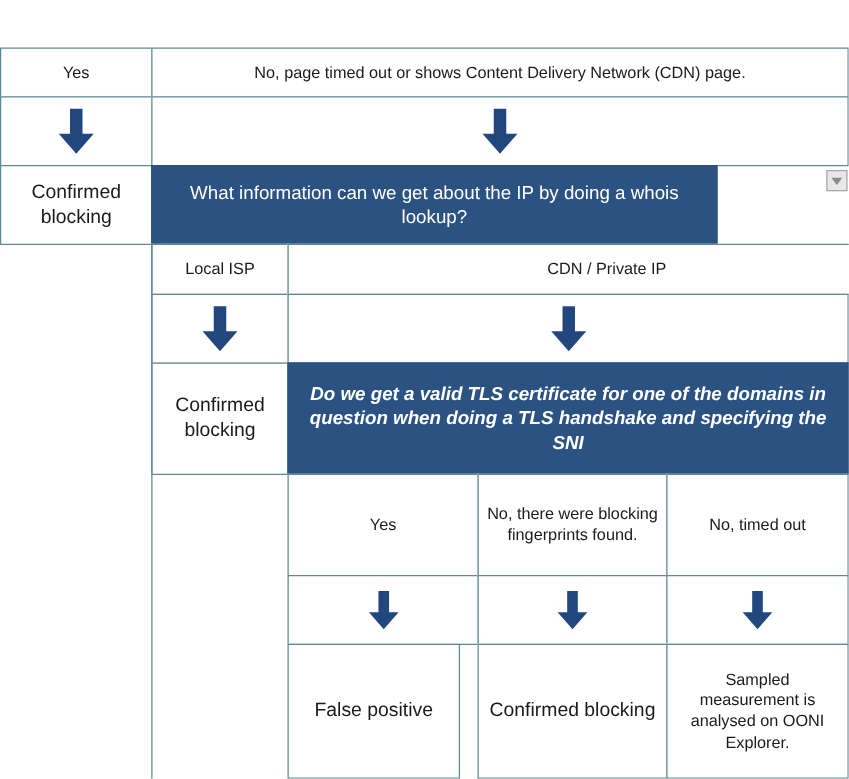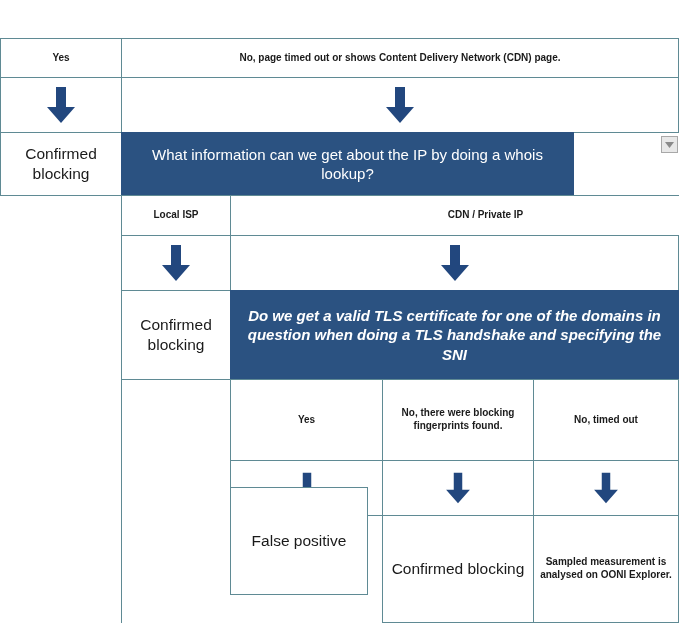--- a/index.html
+++ b/index.html
@@ -19,27 +19,26 @@
     height: 623px;
     background: #ffffff;
   }
   .cell {
     position: absolute;
     box-sizing: border-box;
     display: flex;
     align-items: center;
     justify-content: center;
     text-align: center;
-    font-size: 10px;
+    font-size: 13px;
     color: #1a1a1a;
     line-height: 1.28;
     background: #ffffff;
     border: 1px solid #5f8a94;
     padding: 2px 6px;
-    font-weight: bold;
   }
   .cell.q {
     background: #2b5281;
     color: #ffffff;
     border: 1px solid #2b5281;
     font-weight: normal;
   }
   .cell.q-head {
     font-size: 15px;
   }
@@ -153,21 +152,21 @@
       <polygon points="10,2 20,2 20,22 29,22 15,38 1,22 10,22" fill="#22477e"></polygon>
     </svg>
   </div>
 
   <div class="arrow-cell" style="left:533px; top:460px; width:146px; height:56px;">
     <svg class="arrow sm" viewBox="0 0 30 40">
       <polygon points="10,2 20,2 20,22 29,22 15,38 1,22 10,22" fill="#22477e"></polygon>
     </svg>
   </div>
 
-  <div class="cell bold" style="left:230px; top:487px; width:138px; height:108px;">False positive</div>
+  <div class="cell bold" style="left:230px; top:515px; width:138px; height:108px;">False positive</div>
 
   <div class="cell bold" style="left:382px; top:515px; width:152px; height:108px;">Confirmed blocking</div>
 
   <div class="cell" style="left:533px; top:515px; width:146px; height:108px;">Sampled measurement is analysed on OONI Explorer.</div>
 
   <div class="vline" style="left:121px; top:195px; height:428px;"></div>
 
 </div>
 
 </body></html>

